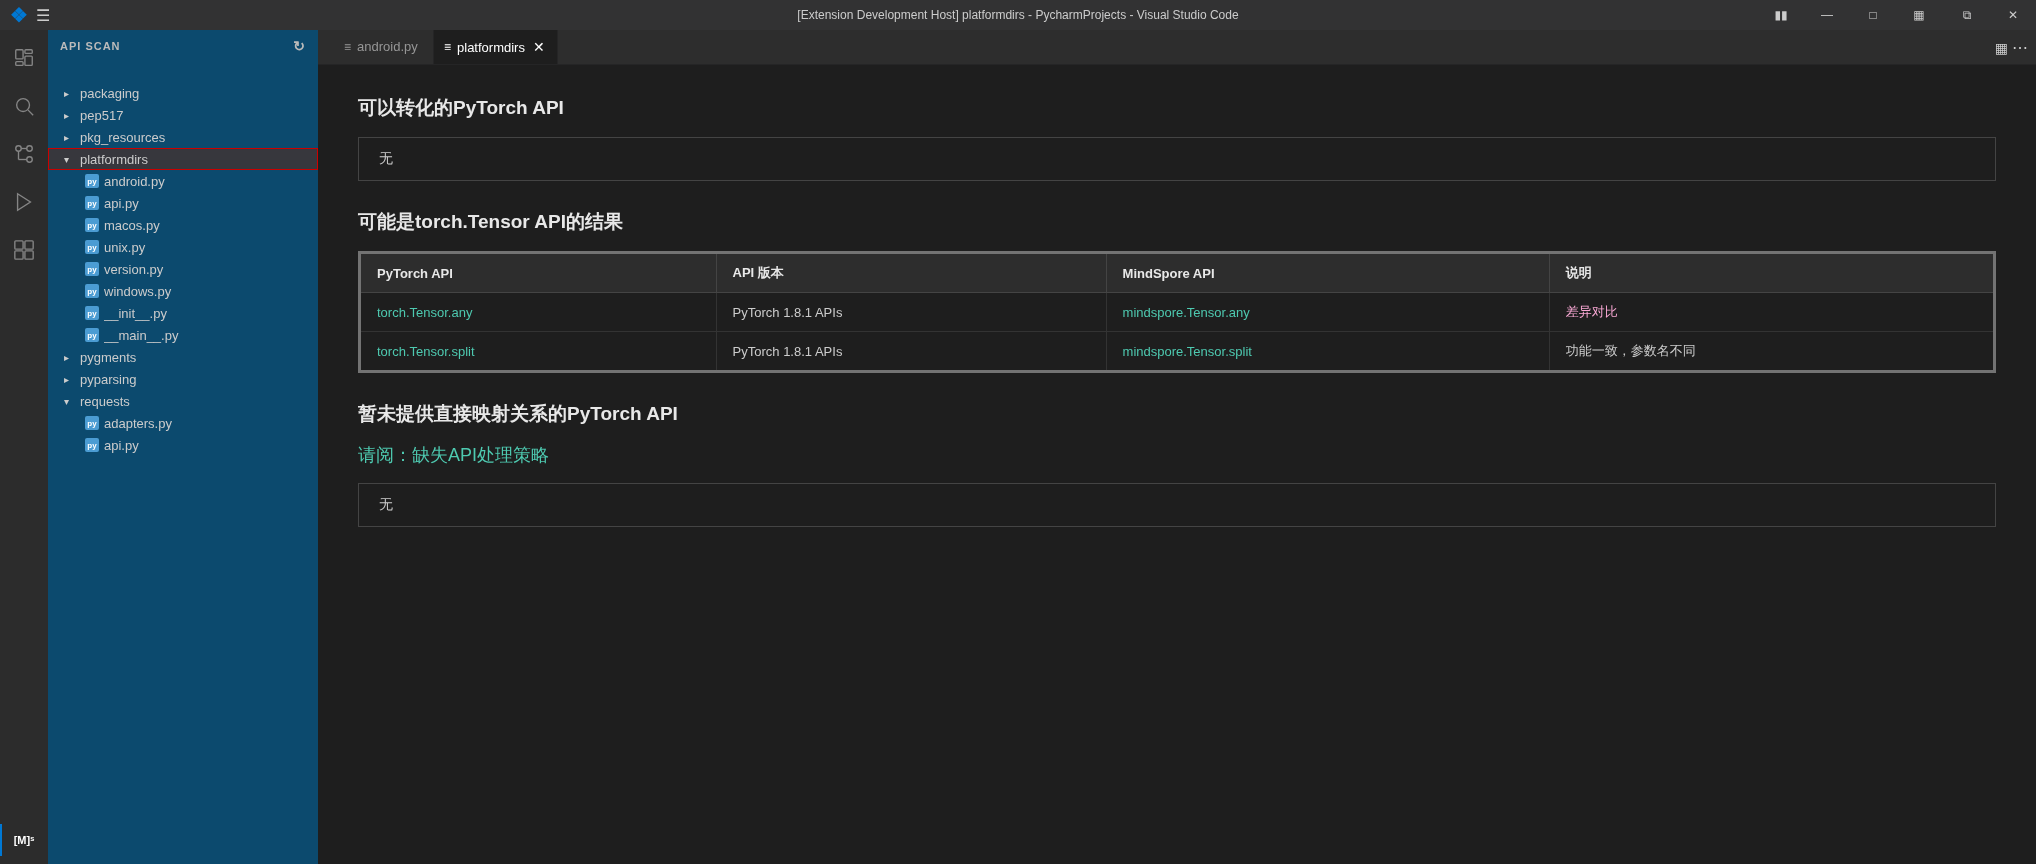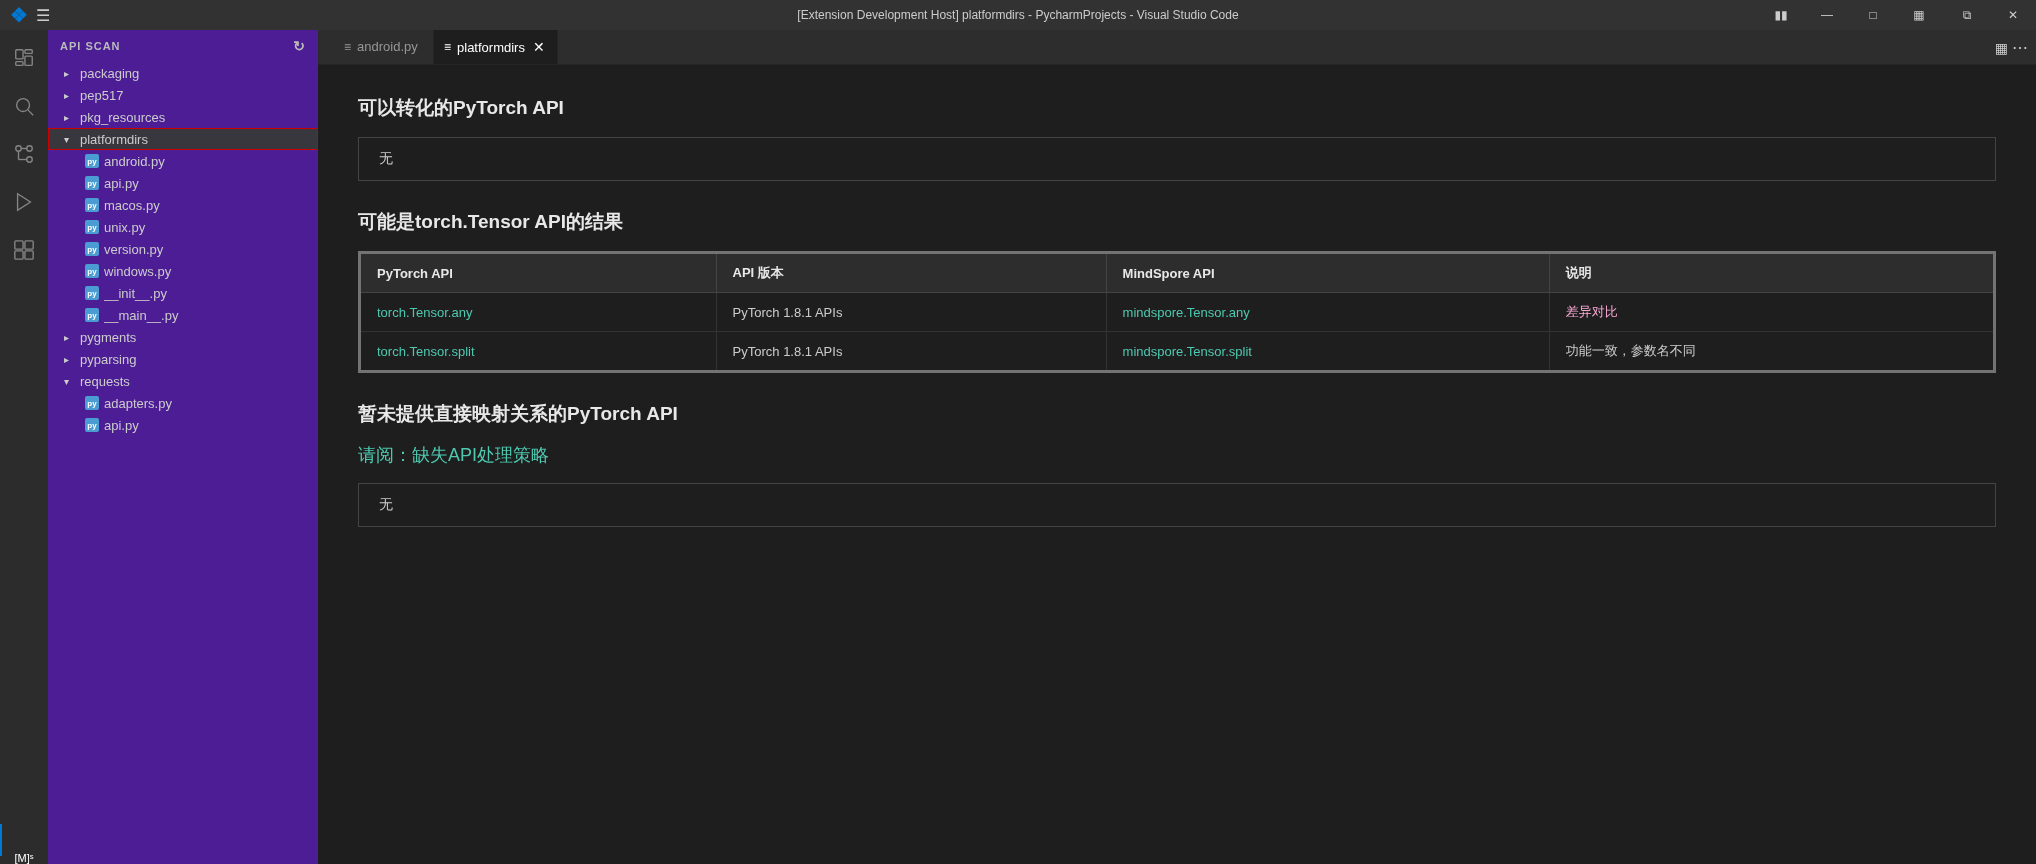--- a/index.html
+++ b/index.html
@@ -85,25 +85,26 @@
       left: 0;
       top: 8px;
       bottom: 8px;
       width: 2px;
       background: #0078d4;
     }
     .activity-spacer { flex: 1; }
     
     .sidebar {
       width: 270px;
-      background: #4c1d95;
+      background: #0c4a6e;
       display: flex;
       flex-direction: column;
       flex-shrink: 0;
       overflow: hidden;
+      gap: 20px;
     }
     .sidebar-header {
       padding: 8px 12px;
       font-size: 11px;
       font-weight: 700;
       color: #bbbbbb;
       letter-spacing: 1px;
       text-transform: uppercase;
       display: flex;
       align-items: center;
@@ -352,21 +353,21 @@
     </div>
     <div class="activity-icon" title="Extensions">
       <svg width="22" height="22" viewBox="0 0 24 24" fill="none" stroke="currentColor" stroke-width="1.5">
           <rect x="2" y="2" width="9" height="9" rx="1"></rect>
           <rect x="13" y="2" width="9" height="9" rx="1"></rect>
           <rect x="2" y="13" width="9" height="9" rx="1"></rect>
           <rect x="13" y="13" width="9" height="9" rx="1"></rect>
         </svg>
     </div>
     <div class="activity-spacer"></div>
-    <div class="activity-icon active" title="MindSpore" style="font-size:11px;font-weight:normal;color:#fff;align-items:flex-end;">
+    <div class="activity-icon active" title="MindSpore" style="font-size:11px;font-weight:bold;color:#fff;">
       <span>[M]ˢ</span>
     </div>
   </div>
 
   <div class="sidebar">
     <div class="sidebar-header">
       <span>API SCAN</span>
       <span style="cursor:pointer;font-size:14px;" title="Refresh">↻</span>
     </div>
     <div class="sidebar-content">

